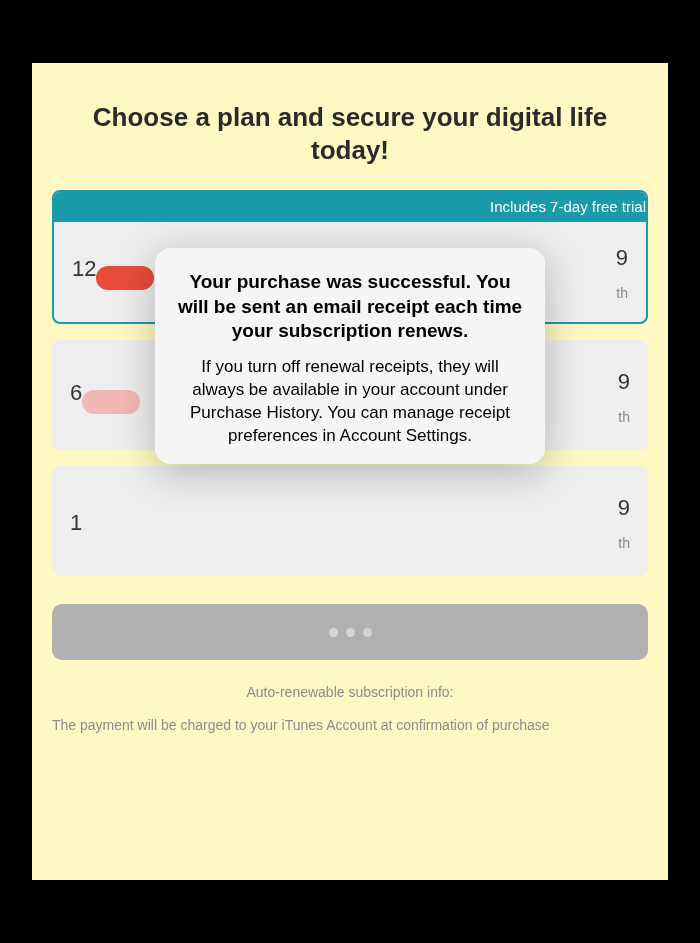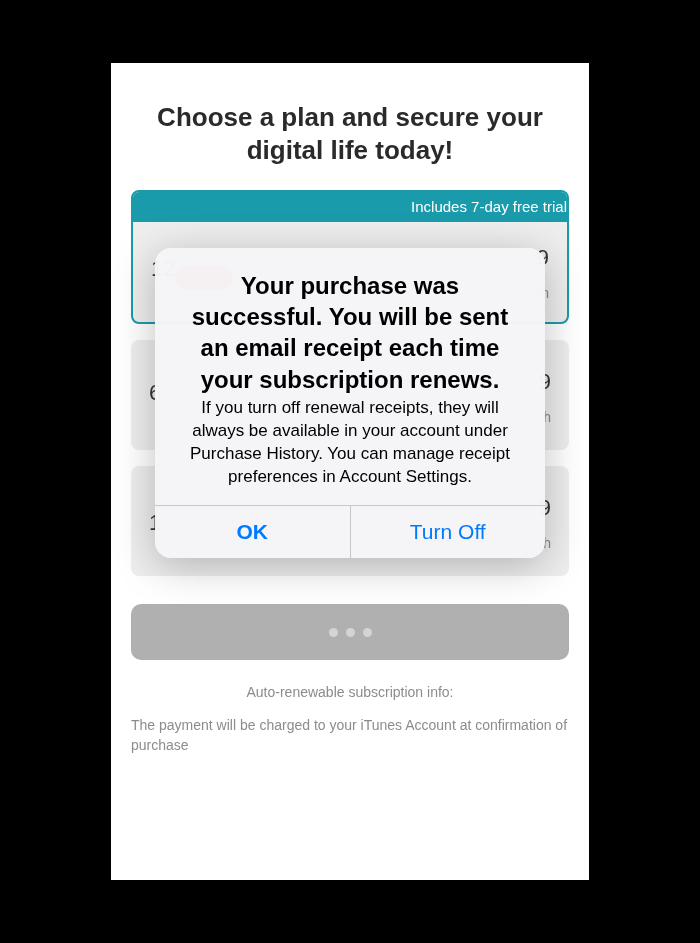--- a/index.html
+++ b/index.html
@@ -10,23 +10,23 @@
     }
     body {
       width: 700px;
       height: 943px;
       background: #000;
       display: flex;
       align-items: center;
       justify-content: center;
     }
     .phone-screen {
-      width: 478px;
+      width: 636px;
       height: 817px;
-      background: #ffffff;
+      background: #fef9c3;
       position: relative;
       overflow: hidden;
       text-decoration: underline;
     }
     .backdrop {
       position: absolute;
       top: 0;
       left: 0;
       right: 0;
       bottom: 0;
@@ -151,25 +151,25 @@
       background: rgba(245,245,247,0.98);
       border-radius: 16px;
       overflow: hidden;
       box-shadow: 0 8px 40px rgba(0,0,0,0.25);
     }
     .alert-content {
       padding: 22px 22px 16px;
       text-align: center;
     }
     .alert-title {
-      font-size: 24px;
+      font-size: 19px;
       font-weight: 700;
       color: #000;
       line-height: 1.3;
-      margin-bottom: 2px;
+      margin-bottom: 12px;
     }
     .alert-message {
       font-size: 17px;
       color: #000;
       line-height: 1.35;
       font-weight: 400;
     }
     .alert-buttons {
       display: flex;
       border-top: 1px solid #c8c8ca;
@@ -248,19 +248,15 @@
     <div class="info-heading">Auto-renewable subscription info:</div>
     <div class="info-body">The payment will be charged to your iTunes Account at confirmation of purchase</div>
 
   </div>
 
   <div class="alert">
     <div class="alert-content">
       <div class="alert-title">Your purchase was successful. You will be sent an email receipt each time your subscription renews.</div>
       <div class="alert-message">If you turn off renewal receipts, they will always be available in your account under Purchase History. You can manage receipt preferences in Account Settings.</div>
     </div>
-    <div class="alert-buttons">
-      <div class="alert-button primary">OK</div>
-      <div class="alert-button">Turn Off</div>
-    </div>
   </div>
 
 </div>
 
 </body></html>

